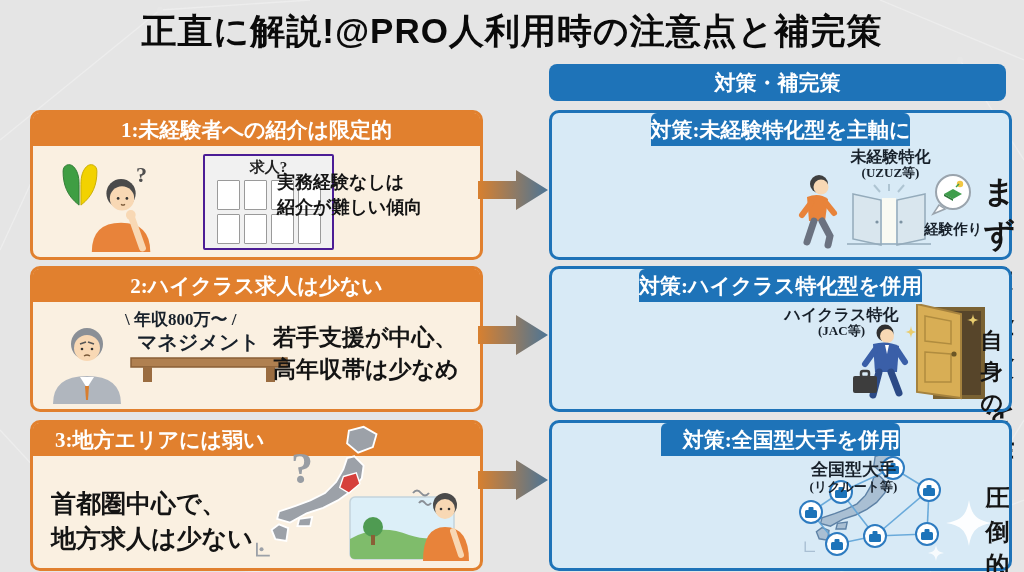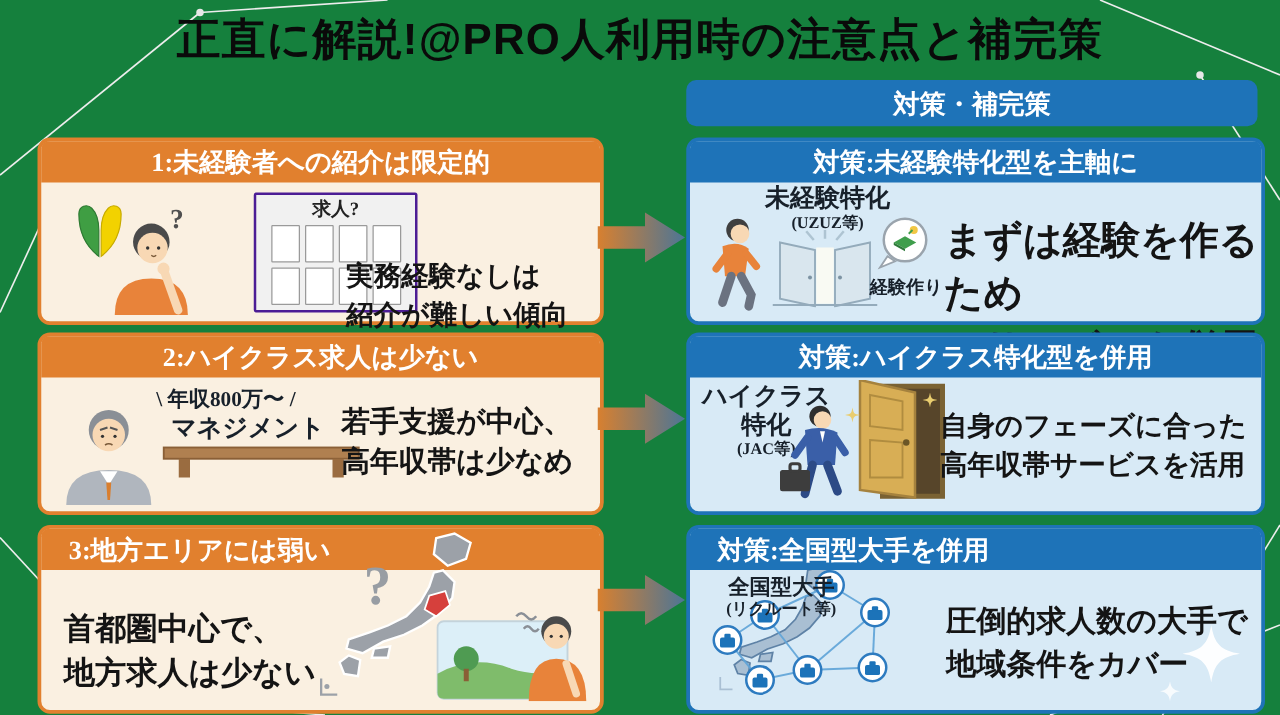--- a/index.html
+++ b/index.html
@@ -1,57 +1,57 @@
 <!DOCTYPE html>
 <html><head>
 <meta charset="utf-8">
 <style>
   html,body{margin:0;padding:0;background:#ffffff;}
   .page{
     position:relative;width:1024px;height:572px;overflow:hidden;
-    background:#15803d;
+    background:#e5e5e5;
     font-family:"Liberation Sans","DejaVu Sans",sans-serif;
     color:#1a1a1a;
   }
   .mesh{position:absolute;left:0;top:0;z-index:0;}
   .title{
     position:absolute;top:8px;left:0;right:0;z-index:2;
     text-align:center;font-size:35px;font-weight:800;color:#0a0a0a;letter-spacing:1px;
   }
   .col-header{
     position:absolute;top:64px;height:37px;z-index:2;border-radius:8px;
     color:#fff;font-size:21px;font-weight:bold;
     display:flex;align-items:center;justify-content:center;
   }
   .col-header.caution{left:30px;width:447px;background:#E1802E;}
   .col-header.solution{left:549px;width:457px;background:#1E73B8;}
 
   .card{position:absolute;z-index:2;border-radius:10px;border:3px solid;display:flex;flex-direction:column;font-family:Liberation Serif, serif;}
   .card.caution{border-color:#E1802E;background:#FAF0E1;}
-  .card.solution{border-color:#1E73B8;background:#D8EAF6;}
+  .card.solution{border-color:#1E73B8;background:#D8EAF6;align-items:center;}
   .card-header{
     height:33px;flex:none;display:flex;align-items:center;justify-content:center;
     color:#fff;font-size:21px;font-weight:bold;border-radius:6px 6px 0 0;position:relative;z-index:1;
   }
   .card-header.left-head{justify-content:flex-start;padding-left:22px;}
   .card.caution .card-header{background:#E1802E;}
   .card.solution .card-header{background:#1E73B8;}
   .card-body{position:relative;flex:1;z-index:0;}
 
   #card-c1{left:30px;top:110px;width:447px;height:144px;}
   #card-s1{left:549px;top:110px;width:457px;height:144px;}
   #card-c2{left:30px;top:266px;width:447px;height:140px;}
   #card-s2{left:549px;top:266px;width:457px;height:140px;}
   #card-c3{left:30px;top:420px;width:447px;height:145px;}
   #card-s3{left:549px;top:420px;width:457px;height:145px;}
 
   .big-text{position:absolute;font-weight:bold;line-height:1.4;color:#141414;white-space:pre-line;}
   .abs{position:absolute;}
   .svc-label{position:absolute;text-align:center;font-weight:bold;color:#17202a;line-height:1.15;}
-  .svc-label .main{font-size:20px;display:block;}
+  .svc-label .main{font-size:16px;display:block;}
   .svc-label .sub{font-size:13px;display:block;}
   .arrow{position:absolute;left:478px;width:70px;height:44px;z-index:2;}
   #arrow-1{top:168px;} #arrow-2{top:313px;} #arrow-3{top:458px;}
 
   .job-board{
     position:absolute;left:170px;top:8px;width:127px;height:92px;
     background:#f1f1f1;border:2px solid #4c1d95;border-radius:2px;
     display:flex;flex-direction:column;align-items:center;
   }
   .job-board-title{font-size:15px;font-weight:bold;margin-top:2px;color:#222;}
@@ -120,21 +120,21 @@
           <div class="job-cell"></div>
             <div class="job-cell"></div>
             <div class="job-cell"></div>
             <div class="job-cell"></div>
           <div class="job-cell"></div>
             <div class="job-cell"></div>
             <div class="job-cell"></div>
             <div class="job-cell"></div>
         </div>
       </div>
-      <div class="big-text" style="left:244px;top:24px;font-size:22px;margin-top:36px;">実務経験なしは
+      <div class="big-text" style="left:244px;top:24px;font-size:18px;">実務経験なしは
 紹介が難しい傾向</div>
     </div>
   </div>
 
   <div class="card solution" id="card-s1">
     <div class="card-header">対策:未経験特化型を主軸に</div>
     <div class="card-body">
       <div class="svc-label" style="left:52px;top:2px;width:116px;">
         <span class="main">未経験特化</span>
         <span class="sub">(UZUZ等)</span>

